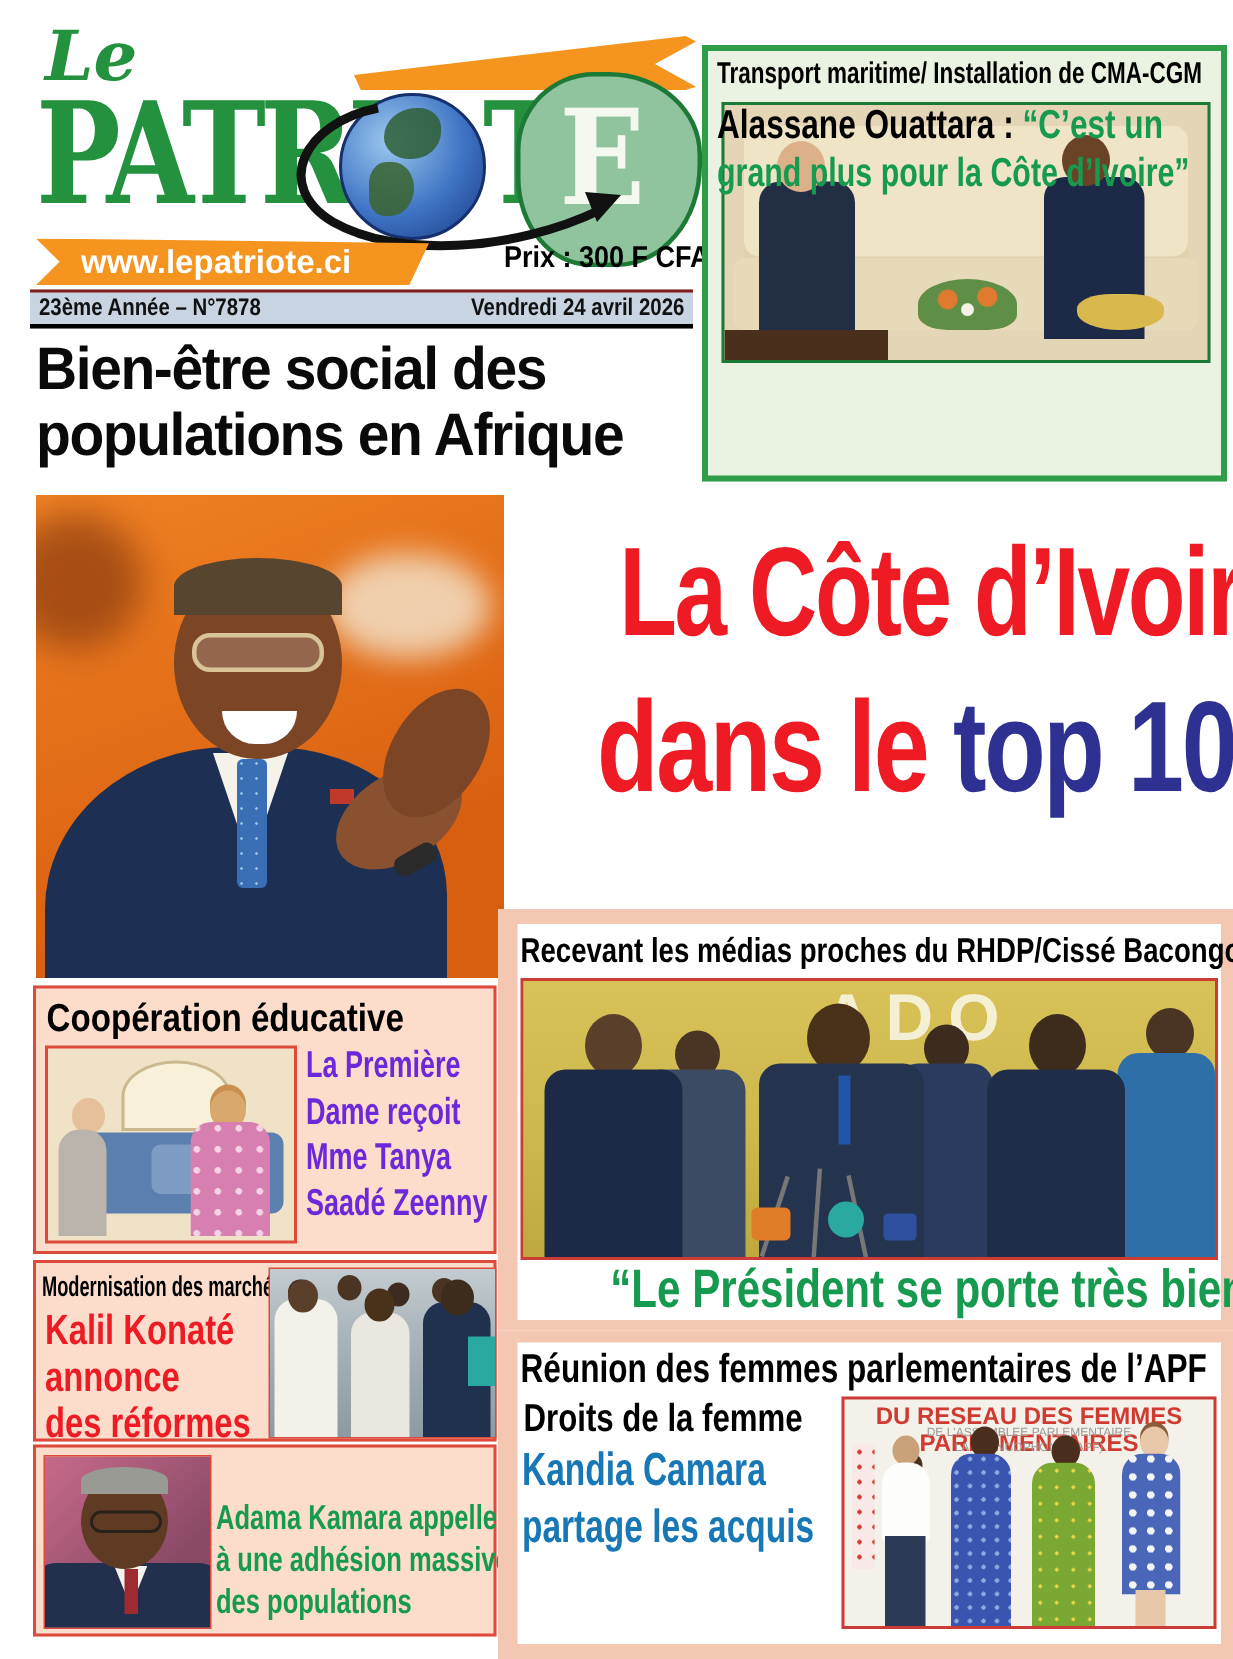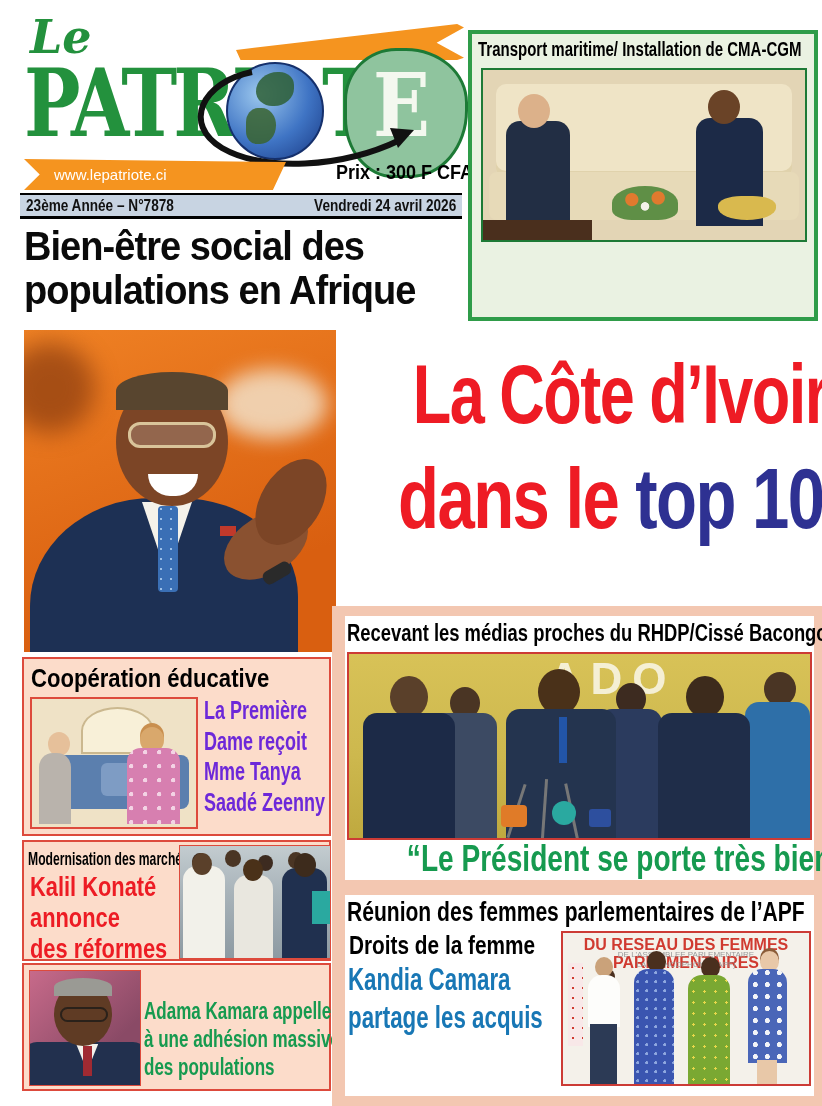--- a/index.html
+++ b/index.html
@@ -48,29 +48,29 @@
         <span class="cond sx85">E</span>
       </div>
     </div>
     <svg class="abs" style="left:192px;top:66px;width:248px;height:108px;" viewBox="0 0 248 108">
       <path d="M60 6 C 10 16, -10 58, 30 82 C 72 106, 150 102, 208 74" fill="none" stroke="#111" stroke-width="6"></path>
       <polygon points="222,64 198,62 206,82" fill="#111"></polygon>
     </svg>
     <div class="abs" style="left:24px;top:159px;width:262px;height:31px;background:#f5941f;
                 clip-path:polygon(0 0,100% 10%,95% 100%,0 100%,6% 50%);
                 display:flex;align-items:center;">
-      <span style="color:#fff;font-weight:normal;font-size:15px;padding-left:30px;">www.lepatriote.ci</span>
+      <span style="color:#fff;font-weight:bold;font-size:22px;padding-left:30px;">www.lepatriote.ci</span>
     </div>
     <div class="abs" style="left:336px;top:161px;font-weight:bold;font-size:20px;color:#000;">
       <span class="cond sx90">Prix : 300 F CFA</span>
     </div>
   </div>
 
   <div class="abs" style="left:20px;top:193px;width:442px;height:26px;background:#c8d4e2;
-              border-top:2px solid #000000;border-bottom:3px solid #000;box-sizing:border-box;
+              border-top:2px solid #7f1d1d;border-bottom:3px solid #000;box-sizing:border-box;
               display:flex;justify-content:space-between;align-items:center;padding:0 6px;">
     <span class="cond sx85" style="font-weight:bold;font-size:16px;color:#111;">23ème Année – N°7878</span>
     <span class="cond sx85" style="font-weight:bold;font-size:16px;color:#111;transform-origin:100% 50%;">Vendredi 24 avril 2026</span>
   </div>
 
   <div class="abs" style="left:468px;top:30px;width:350px;height:291px;border:4px solid #2f9c49;background:#eaf2e2;box-sizing:border-box;">
     <div style="margin:4px 4px 2px 6px;font-weight:bold;font-size:20px;color:#000;">
       <span class="cond sx75">Transport maritime/ Installation de CMA-CGM</span>
     </div>
     <div class="ph" style="left:9px;top:34px;width:322px;height:170px;background:#e3d5b5;border:2px solid #1d7a36;">
@@ -79,20 +79,29 @@
       <div class="torso" style="left:7%;top:30%;width:20%;height:62%;background:#222e44;"></div>
       <div class="head" style="left:11%;top:14%;width:32px;height:34px;background:#dcb18a;"></div>
       <div class="torso" style="left:66%;top:28%;width:21%;height:64%;background:#1c2a47;"></div>
       <div class="head" style="left:70%;top:12%;width:32px;height:34px;background:#6a4327;"></div>
       <div class="abs" style="left:40%;top:68%;width:66px;height:34px;border-radius:50% 50% 30% 30%;
                   background:radial-gradient(circle at 30% 40%,#e07a2e 12%,transparent 14%),
                              radial-gradient(circle at 70% 35%,#e07a2e 12%,transparent 14%),
                              radial-gradient(circle at 50% 60%,#f2f2e8 10%,transparent 12%),#5f8f46;"></div>
       <div class="abs" style="left:73%;top:74%;width:58px;height:24px;background:#d9b94e;border-radius:40% 40% 50% 50%;"></div>
       <div class="abs" style="left:0;top:88%;width:34%;height:12%;background:#4a2f1d;"></div>
+    </div>
+    <div style="margin:6px 4px 0 6px;font-weight:bold;font-size:27px;line-height:1.2;">
+      <div style="white-space:nowrap;">
+        <span class="cond sx78"><span style="color:#000;">Alassane Ouattara :</span>
+        <span style="color:#169a4f;">“C’est un</span></span>
+      </div>
+      <div style="white-space:nowrap;">
+        <span class="cond sx75" style="color:#169a4f;">grand plus pour la Côte d’Ivoire”</span>
+      </div>
     </div>
   </div>
 
   <div class="abs" style="left:24px;top:224px;width:442px;font-weight:bold;font-size:40px;color:#0a0a0a;line-height:1.1;letter-spacing:-1px;">
     <div><span class="cond sx95">Bien-être social des</span></div>
     <div><span class="cond sx95">populations en Afrique</span></div>
   </div>
 
   <div class="ph" style="left:24px;top:330px;width:312px;height:322px;background:linear-gradient(160deg,#ef8124,#d95f10 75%);">
     <div class="abs" style="left:62%;top:12%;width:110px;height:70px;background:#f3e7d2;border-radius:50%;filter:blur(10px);opacity:.8;"></div>

